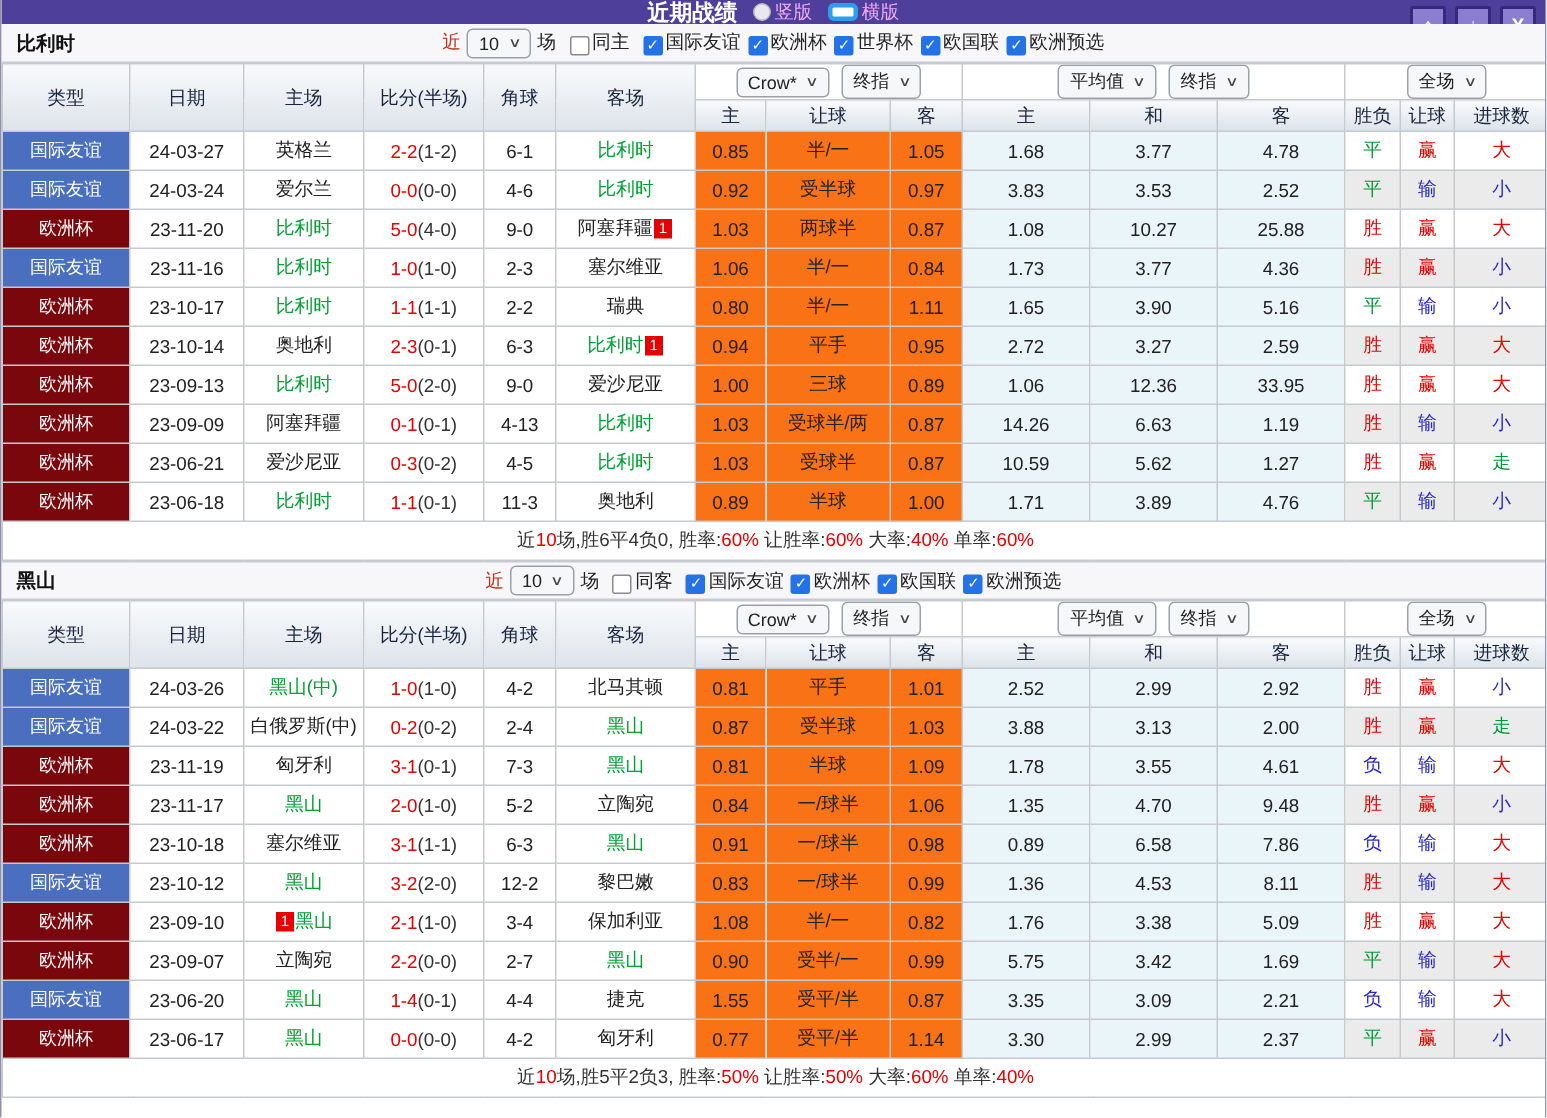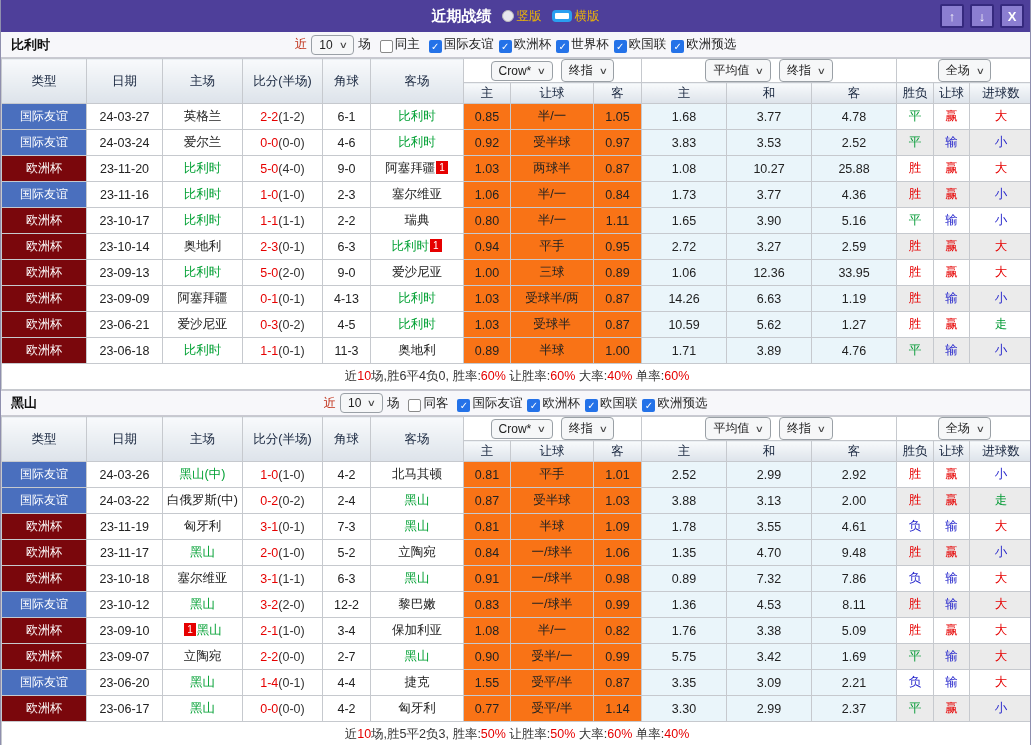--- a/index.html
+++ b/index.html
@@ -1,23 +1,23 @@
 <!DOCTYPE html>
 <html><head>
 <meta charset="utf-8">
 <style>
   * { box-sizing: border-box; }
   body { margin:0; font-family:"Liberation Sans","DejaVu Sans",sans-serif; background:#fff; }
   .window { width:1031px; height:745px; overflow:hidden; background:#fff; border-left:1px solid #8f8fae; border-right:1px solid #8f8fae; }
 
   
-  .titlebar { height:32px; background:#4e3f9a; position:relative; display:flex; align-items:center; justify-content:center; }
+  .titlebar { height:16px; background:#4e3f9a; position:relative; display:flex; align-items:center; justify-content:center; }
   .title-cluster { display:flex; align-items:center; gap:10px; }
   .tb-title { color:#fff; font-size:15px; font-weight:bold; }
-  .radio-opt { display:flex; align-items:center; gap:3px; color:#eab308; font-size:12.5px; cursor:default;justify-content:space-between; }
+  .radio-opt { display:flex; align-items:center; gap:3px; color:#f0abfc; font-size:12.5px; cursor:default;justify-content:space-between; }
   .radio { width:12px; height:12px; border-radius:50%; background:#e8e8ee; border:1px solid #bbb; display:inline-block; }
   .radio.sel { background:#fff; border:3.5px solid #2a9ff0; }
   .win-btns { position:absolute; right:6px; top:4px; display:flex; gap:6px; }
   .win-btn { width:24px; height:24px; background:#8b7ed1; border:2px solid #35297e; color:#fff; font-size:13px; font-weight:bold; display:flex; align-items:center; justify-content:center; border-radius:2px; cursor:pointer; }
 
   
   .filter-row { height:26px; background:#f7f7fa; border-bottom:1px solid #c9c9d2; position:relative; display:flex; align-items:center; justify-content:center; font-size:12.5px; color:#222; }
   .filter-row.second { border-top:1px solid #c9c9d2; }
   .team-name { position:absolute; left:10px; font-weight:bold; font-size:13px; color:#111; }
   .filter-controls { display:flex; align-items:center; gap:4px; }
@@ -540,21 +540,21 @@
           <td class="type-m">欧洲杯</td>
           <td>23-10-18</td>
           <td><span>塞尔维亚</span></td>
           <td><span class="ft">3-1</span><span class="ht">(1-1)</span></td>
           <td>6-3</td>
           <td><span class="g">黑山</span></td>
           <td class="odds">0.91</td>
           <td class="odds">一/球半</td>
           <td class="odds">0.98</td>
           <td class="avg">0.89</td>
-          <td class="avg">7.32</td>
+          <td class="avg">6.58</td>
           <td class="avg">7.86</td>
           <td class="res c-blue">负</td>
           <td class="res c-blue">输</td>
           <td class="res c-red">大</td>
         </tr>
         <tr>
           <td class="type-b">国际友谊</td>
           <td>23-10-12</td>
           <td><span class="g">黑山</span></td>
           <td><span class="ft">3-2</span><span class="ht">(2-0)</span></td>

